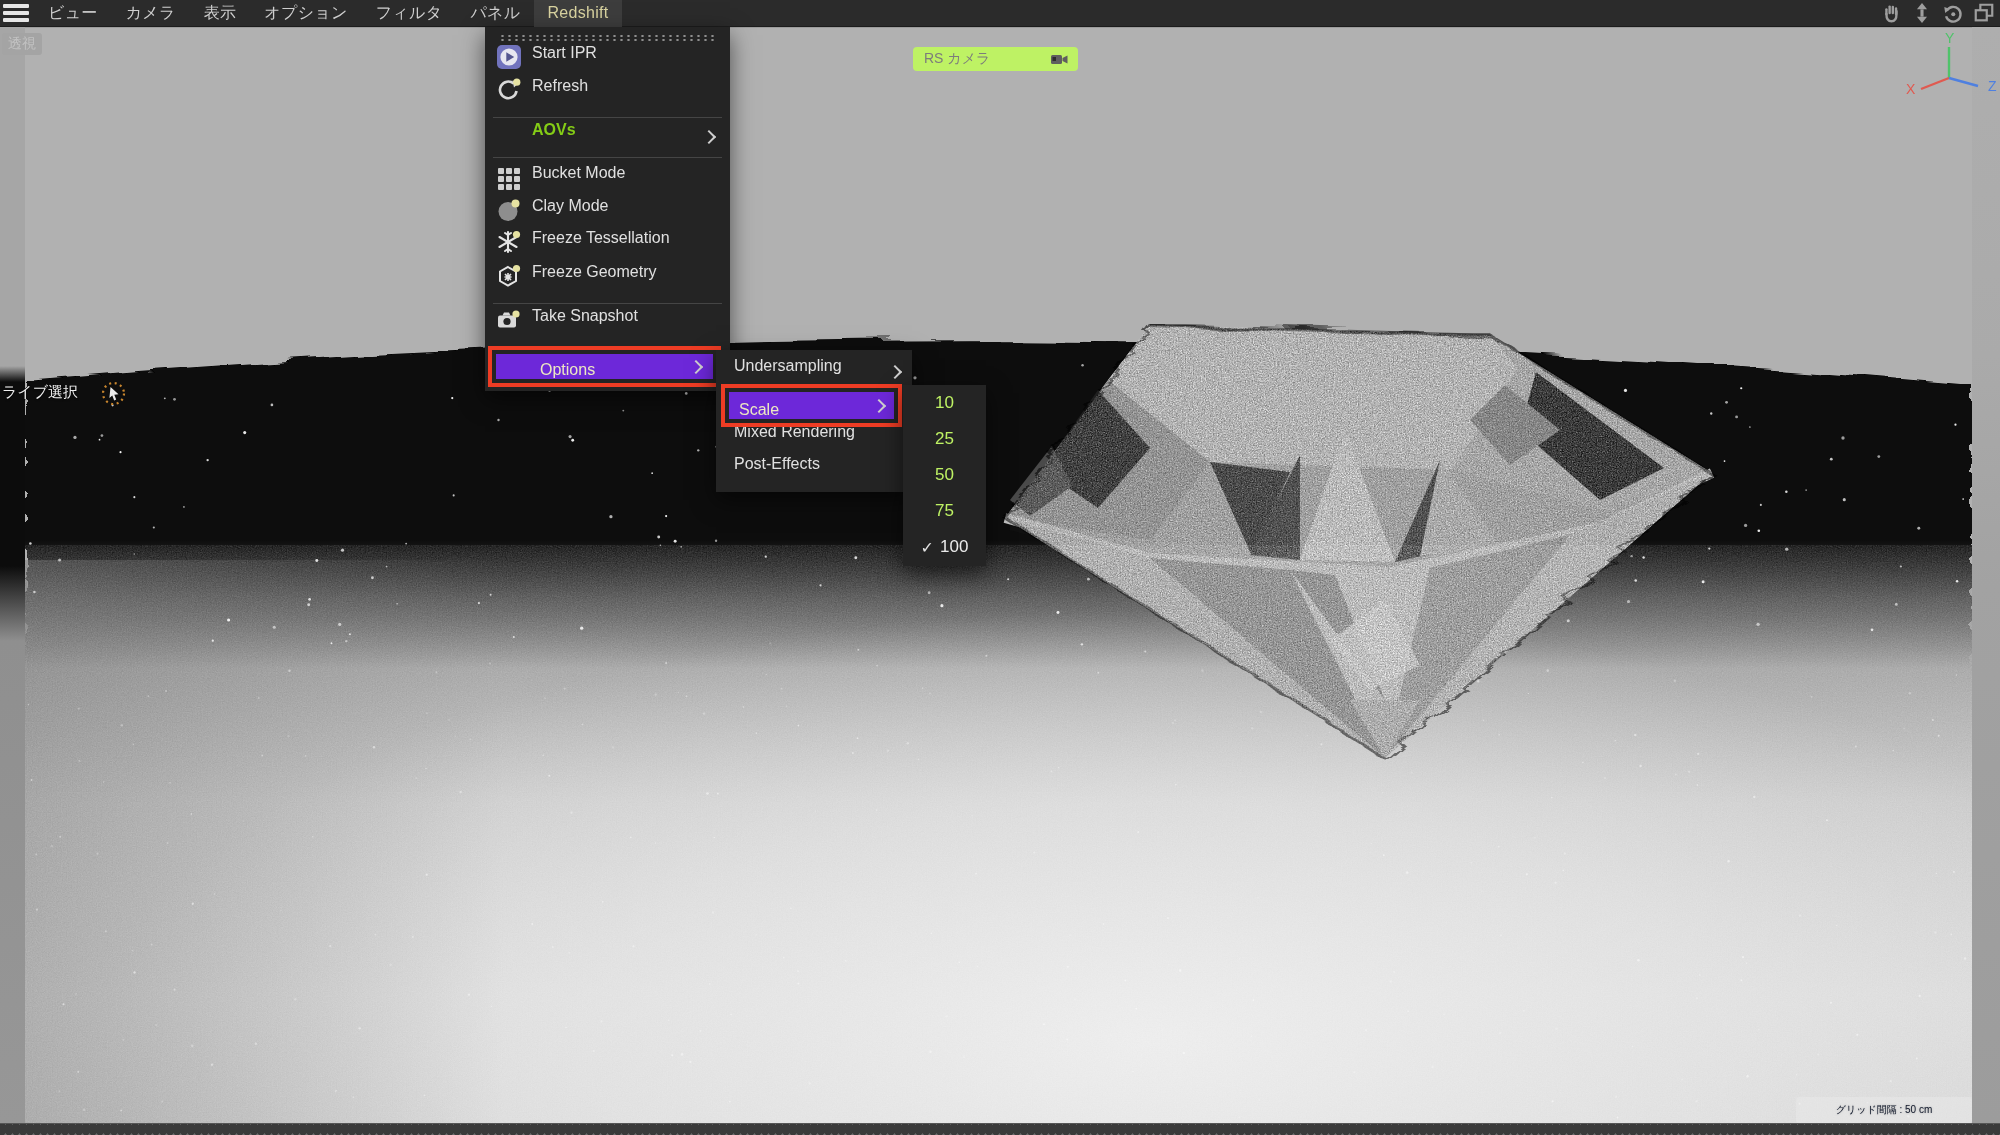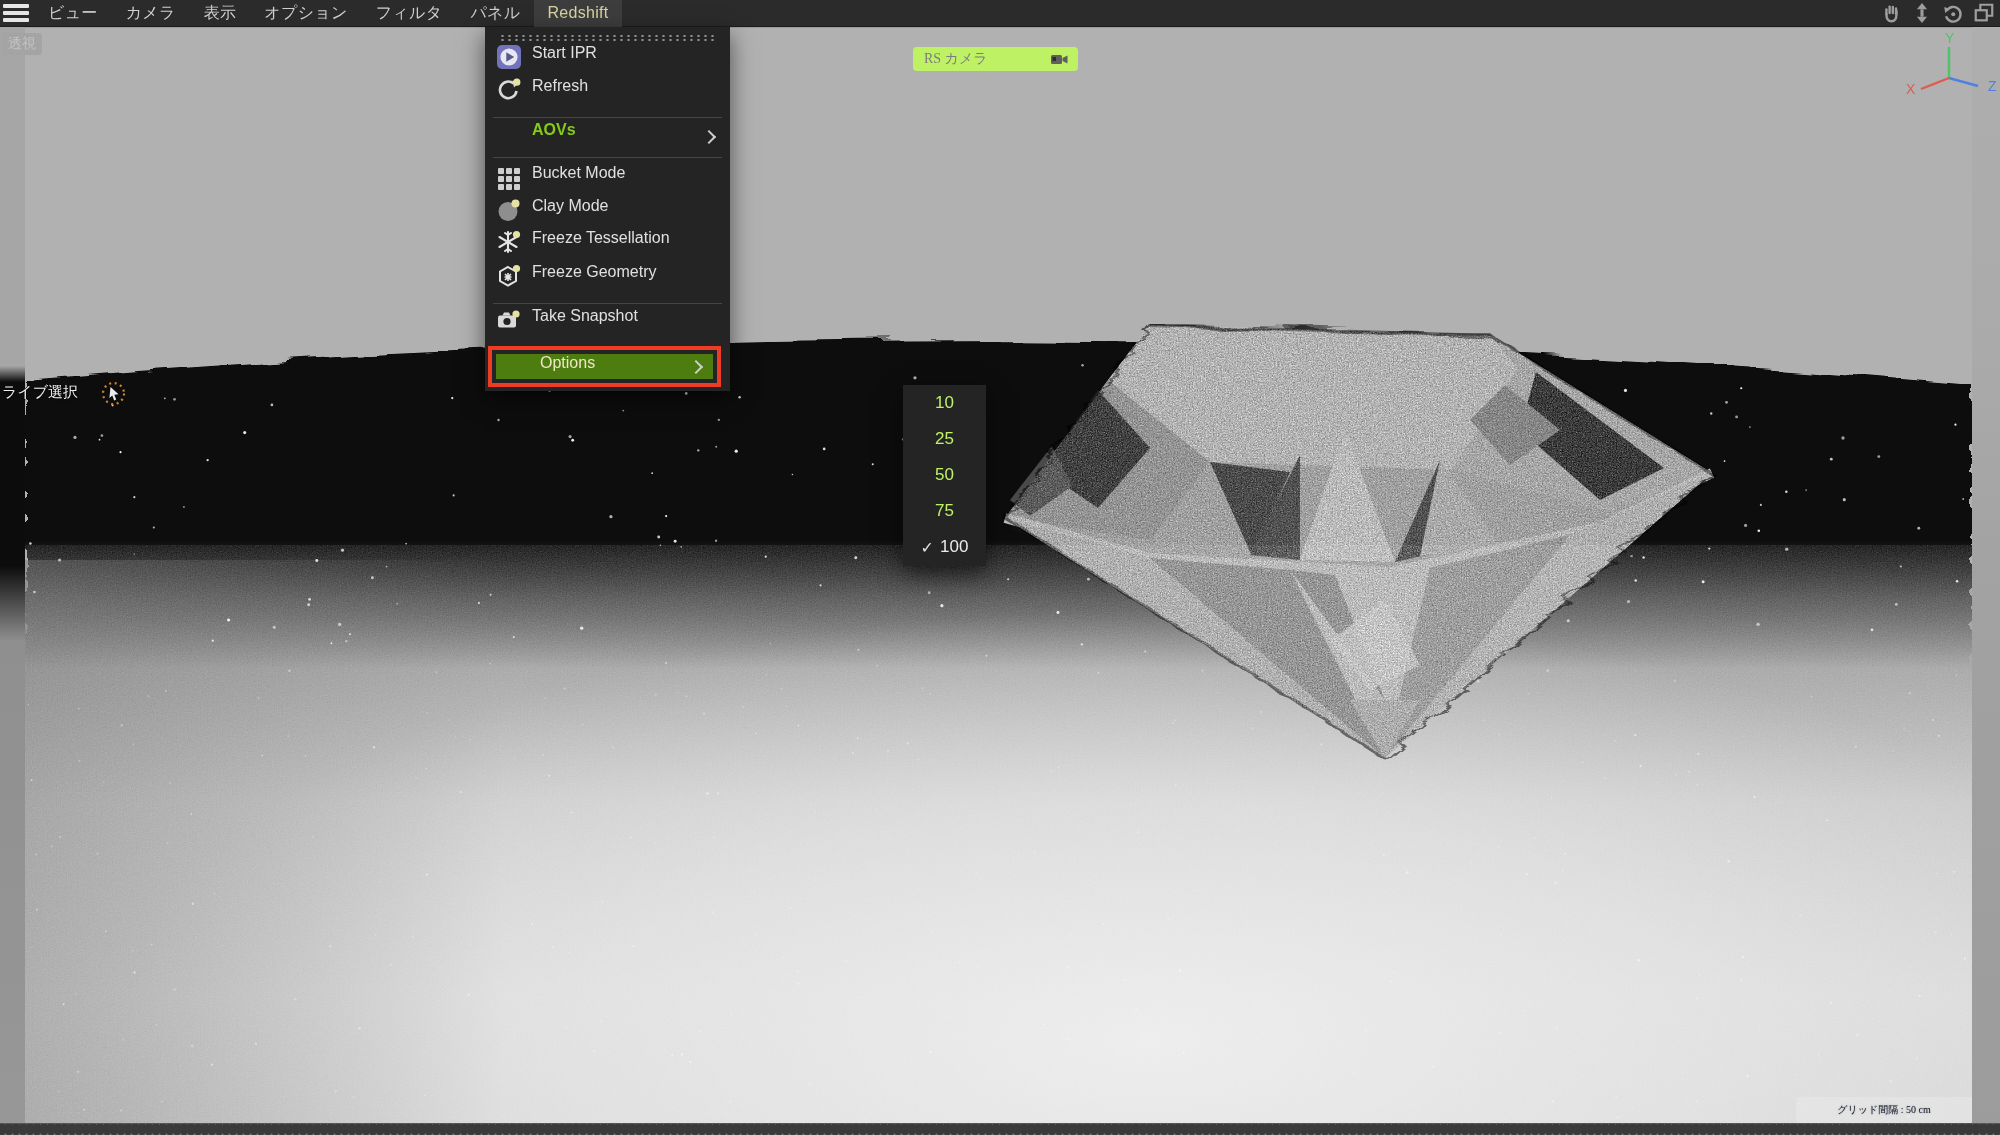--- a/index.html
+++ b/index.html
@@ -23,40 +23,40 @@
         background-image:radial-gradient(circle,#8f8f8f 1px,rgba(0,0,0,0) 1.3px);
         background-size:7px 4px;background-position:0 0;}
   .mrow{position:absolute;left:0;width:100%;height:32px;display:flex;box-sizing:border-box;padding-left:9px;}
   .mrow .ic{width:30px;height:26px;display:flex;align-items:center;justify-content:center;flex:0 0 30px;}
   .mrow .lbl{color:#e0e0e0;font-size:16px;margin-left:8px;white-space:nowrap;}
   .mrow .lbl.accent{color:#84cc16;font-weight:bold;}
   .sep{position:absolute;left:8px;right:8px;height:1px;background:#454545;}
   .chev{position:absolute;right:16px;top:50%;width:8px;height:8px;margin-top:-5px;
         border-top:2px solid #cfcfcf;border-right:2px solid #cfcfcf;transform:rotate(45deg);}
   .hl-red{position:absolute;border:4px solid #ee3c24;box-sizing:border-box;background:#242424;z-index:45;}
-  .hl-gray{position:absolute;inset:4px;background:#4d7c0f;display:flex;align-items:flex-start;}
+  .hl-gray{position:absolute;inset:4px;background:#6d28d9;display:flex;align-items:flex-end;}
   .hl-gray .lbl{color:#ece8c2;font-size:16px;}
 
   #opt-menu{left:716px;top:350px;width:196px;height:142px;}
   #opt-menu .mrow{padding-left:18px;}
   #opt-menu .mrow .lbl{margin-left:0;}
 
   #scale-menu{left:903px;top:385px;width:83px;height:181px;z-index:50;}
   .srow{position:absolute;left:0;width:100%;height:36px;display:flex;align-items:center;justify-content:center;}
   .srow .lbl{color:#bef264;font-size:17px;}
   .check{color:#e4e4e4;font-size:16px;margin-right:6px;}
 
   
   #scene{position:absolute;left:25px;top:28px;z-index:1;}
   #strip-left{position:absolute;left:0;top:26px;width:25px;height:1098px;z-index:2;
       background:linear-gradient(#a6a6a6 0px,#a6a6a6 340px,#0c0c0c 356px,#0c0c0c 540px,#8f8f8f 615px,#979797 100%);}
   #strip-right{position:absolute;left:1972px;top:26px;width:28px;height:1098px;z-index:2;
       background:linear-gradient(#aeaeae 0px,#aaaaaa 330px,#a2a2a2 560px,#9c9c9c 100%);}
 
-  .vp-label{position:absolute;z-index:10;border-radius:3px;display:flex;align-items:center;font-size:14px;font-family:Liberation Serif, serif;}
+  .vp-label{position:absolute;z-index:10;border-radius:3px;display:flex;align-items:center;font-size:14px;}
   #view-label{left:2px;top:33px;width:40px;height:22px;background:#a4a4a4;color:#c2c2c2;justify-content:center;}
   #cam-label{left:913px;top:32px;width:165px;height:24px;background:#bef264;color:#7c7c7c;padding-left:11px;box-sizing:border-box;border-radius:4px;margin-top:15px;}
   #cam-label svg{position:absolute;right:8px;top:4px;}
   #tool-label{left:2px;top:383px;color:#f0f0f0;font-size:15px;background:transparent;text-shadow:0 1px 2px rgba(0,0,0,.8);z-index:10;}
   #tool-icon{position:absolute;left:100px;top:380px;z-index:10;}
   #grid-label{left:1796px;top:1097px;width:176px;height:26px;background:rgba(235,235,235,.45);
               color:#0f172a;font-size:10px;justify-content:center;border-radius:3px;text-shadow:0 0 2px rgba(120,120,120,.6);}
 
   #gizmo{position:absolute;left:1902px;top:30px;z-index:10;}
 
@@ -773,20 +773,40 @@
     </div>
 
     <div class="hl-red" style="left:3px;top:319px;width:233px;height:41px">
       <div class="hl-gray">
         <span class="lbl" style="margin-left:44px">Options</span>
         <span class="chev" style="right:12px"></span>
       </div>
     </div>
   </div>
 
+  <div id="opt-menu" class="panel">
+    <div class="mrow" style="top:7px;height:30px">
+      <span class="lbl">Undersampling</span>
+      <span class="chev" style="right:12px"></span>
+    </div>
+
+    <div class="hl-red" style="left:5px;top:34px;width:181px;height:43px">
+      <div class="hl-gray">
+        <span class="lbl" style="margin-left:10px">Scale</span>
+        <span class="chev" style="right:10px"></span>
+      </div>
+    </div>
+
+    <div class="mrow" style="top:73px;height:30px">
+      <span class="lbl">Mixed Rendering</span>
+    </div>
+    <div class="mrow" style="top:105px;height:30px">
+      <span class="lbl">Post-Effects</span>
+    </div>
+  </div>
 
   <div id="scale-menu" class="panel">
     <div class="srow" style="top:0px">
       <span class="lbl">10</span>
     </div>
     <div class="srow" style="top:36px">
       <span class="lbl">25</span>
     </div>
     <div class="srow" style="top:72px">
       <span class="lbl">50</span>

